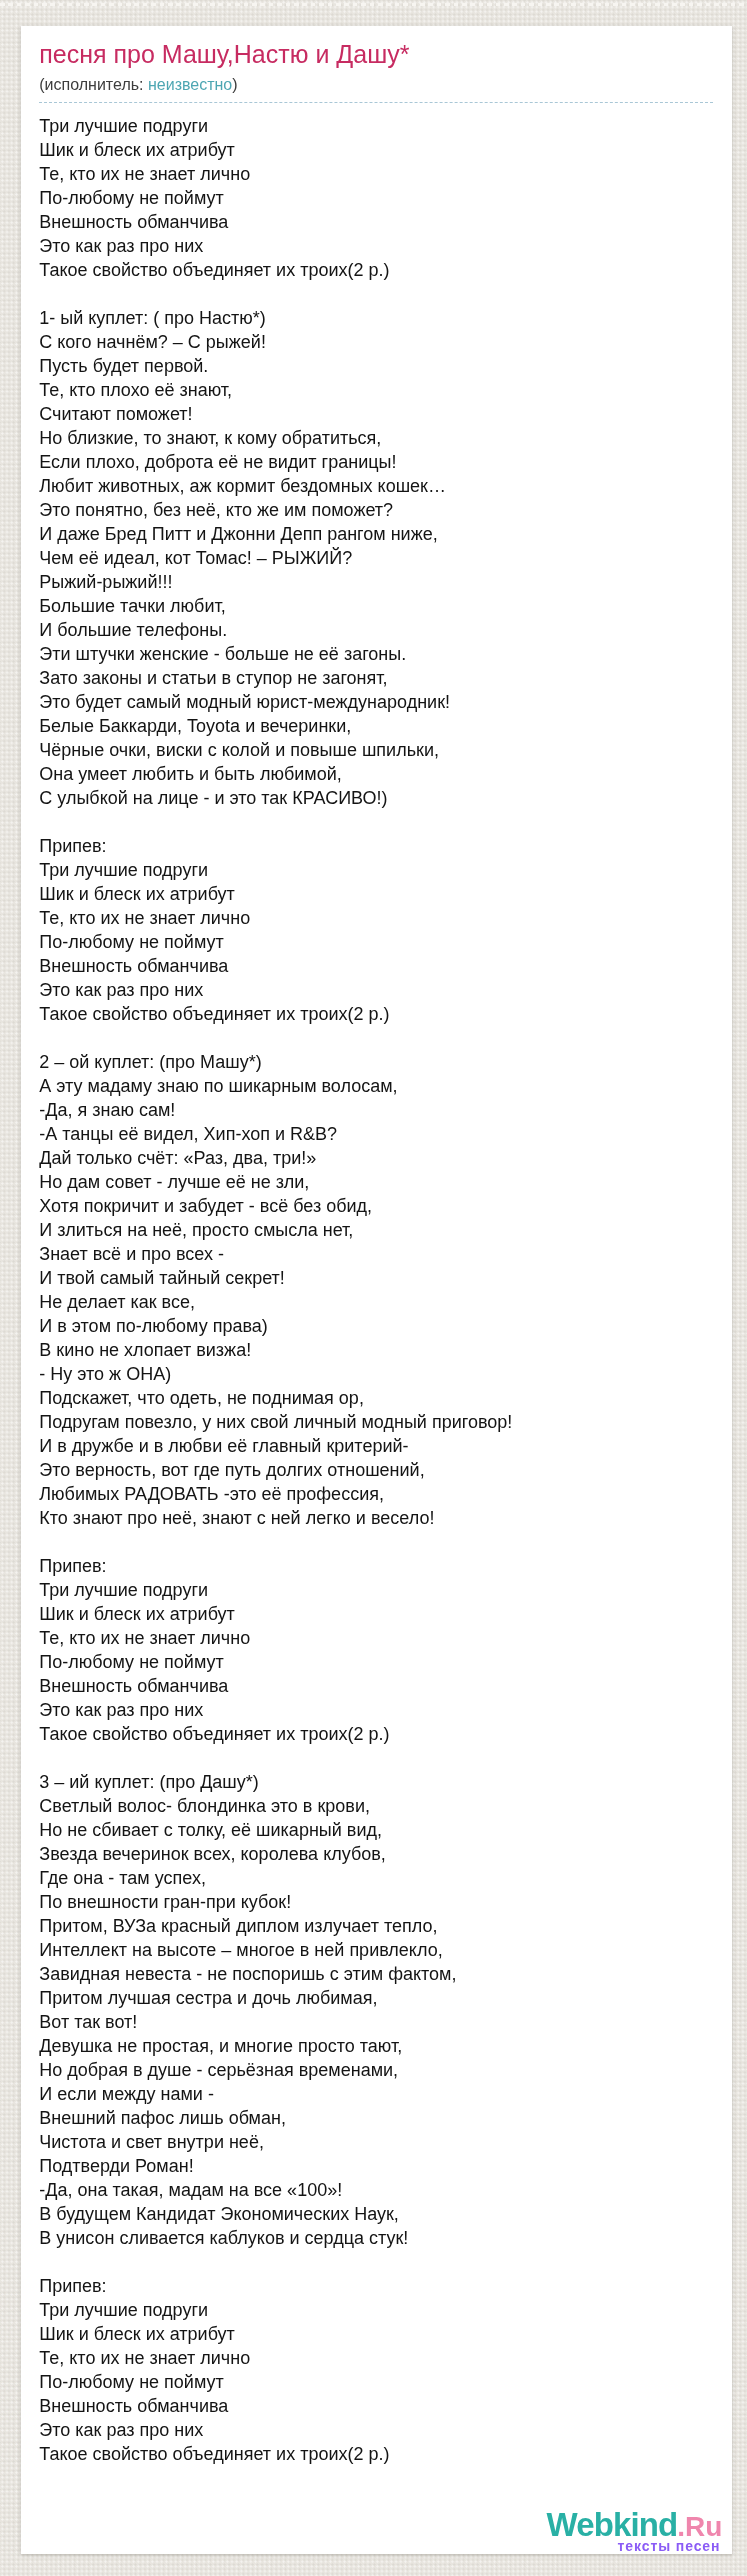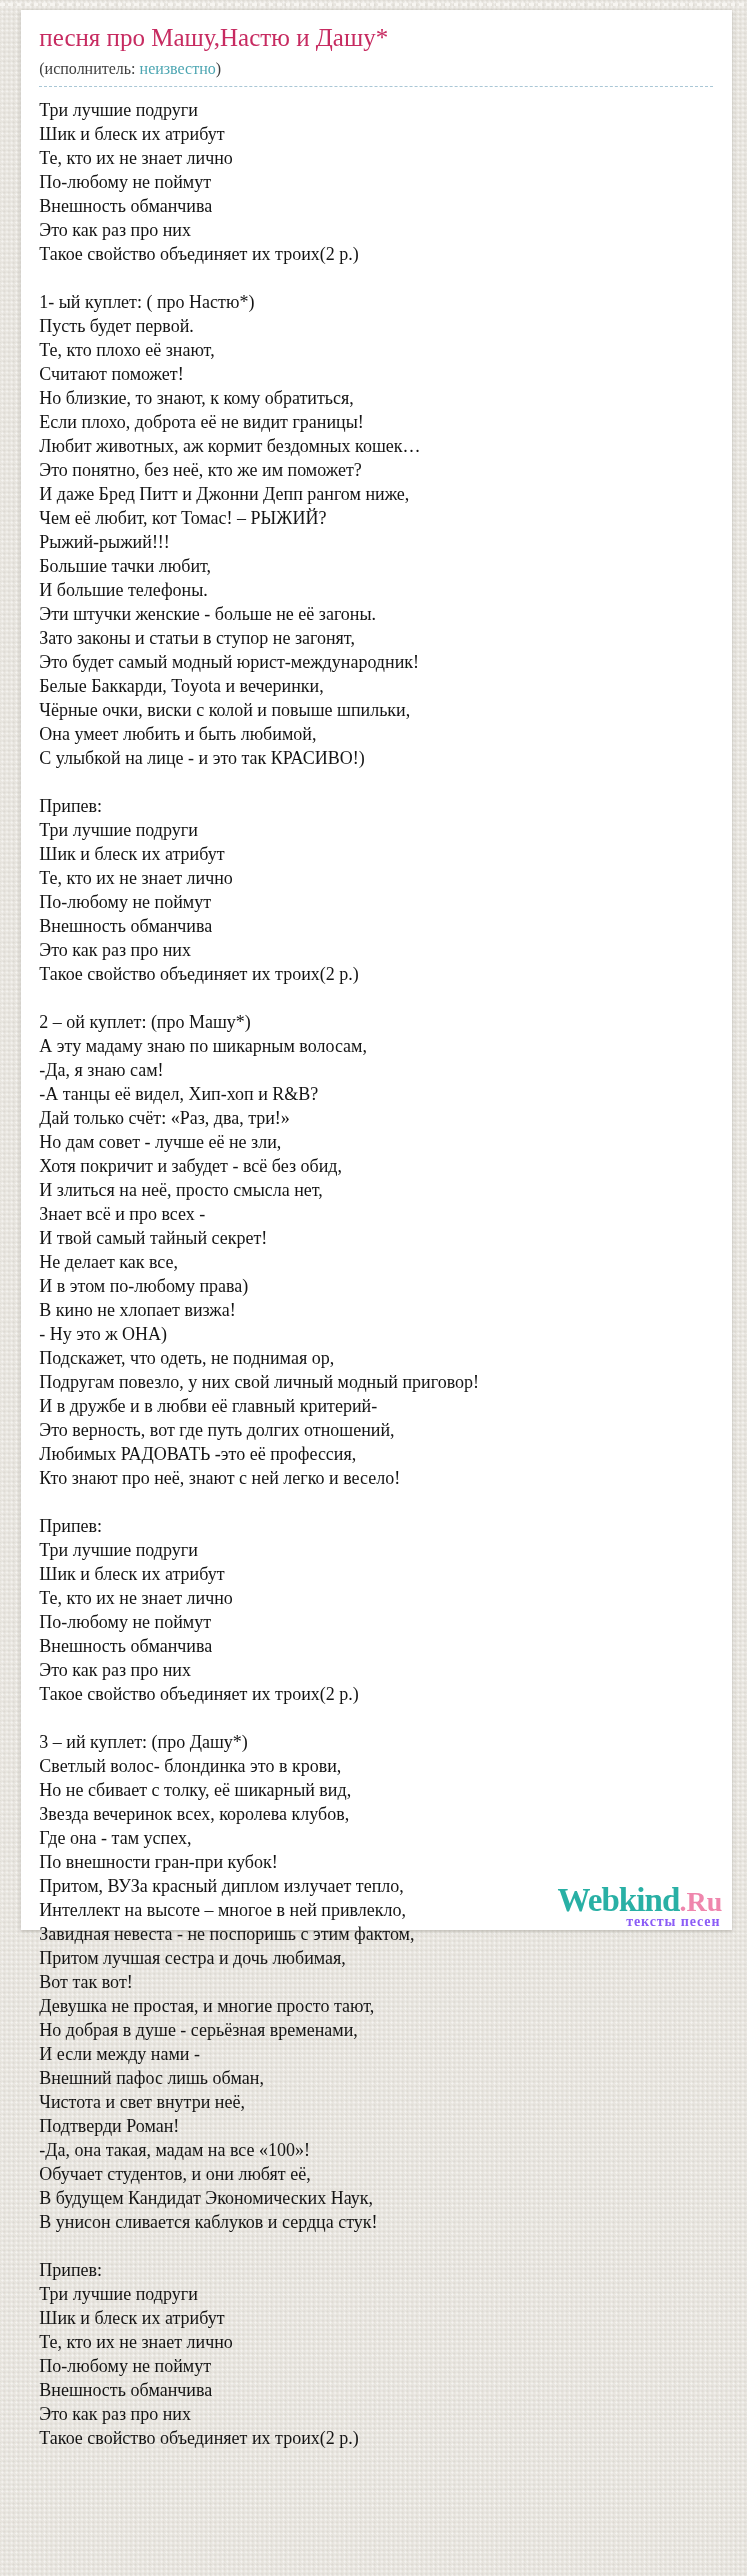--- a/index.html
+++ b/index.html
@@ -12,26 +12,25 @@
     background-size:4.7px 4.7px,4.7px 4.7px;
     background-position:0 0,1.9px 2.8px;
     font-family:"Liberation Sans", sans-serif;
     overflow:hidden;
   }
   .top-dashes{
     position:absolute;top:2.8px;left:0;width:100%;height:3.7px;
     background:repeating-linear-gradient(90deg,#f7f5f1 0 4.7px,transparent 4.7px 8.4px);
   }
   .card{
-    position:absolute;left:20.6px;top:10px;width:711px;height:1920px;
+    position:absolute;left:20.6px;top:26px;width:711px;height:2528px;
     background:#ffffff;
     box-shadow:0 0.9px 3.7px rgba(60,55,45,.28);
     box-sizing:border-box;
     padding:13px 18.7px 0 18.7px;
-    font-family:Liberation Serif, serif;
   }
   .header{
     border-bottom:0.9px dashed #a9c7d6;
     padding-bottom:8.4px;
     margin-bottom:11.2px;
   }
   .title{
     margin:0 0 6.5px 0;
     font-size:25px;
     font-weight:400;
@@ -101,29 +100,30 @@
         <div class="line">Три лучшие подруги</div>
         <div class="line">Шик и блеск их атрибут</div>
         <div class="line">Те, кто их не знает лично</div>
         <div class="line">По-любому не поймут</div>
         <div class="line">Внешность обманчива</div>
         <div class="line">Это как раз про них</div>
         <div class="line">Такое свойство объединяет их троих(2 р.)</div>
       </div>
       <div class="stanza">
         <div class="line">1- ый куплет: ( про Настю*)</div>
+        <div class="line">С кого начнём? – С рыжей!</div>
         <div class="line">Пусть будет первой.</div>
         <div class="line">Те, кто плохо её знают,</div>
         <div class="line">Считают поможет!</div>
         <div class="line">Но близкие, то знают, к кому обратиться,</div>
         <div class="line">Если плохо, доброта её не видит границы!</div>
         <div class="line">Любит животных, аж кормит бездомных кошек…</div>
         <div class="line">Это понятно, без неё, кто же им поможет?</div>
         <div class="line">И даже Бред Питт и Джонни Депп рангом ниже,</div>
-        <div class="line">Чем её любит, кот Томас! – РЫЖИЙ?</div>
+        <div class="line">Чем её идеал, кот Томас! – РЫЖИЙ?</div>
         <div class="line">Рыжий-рыжий!!!</div>
         <div class="line">Большие тачки любит,</div>
         <div class="line">И большие телефоны.</div>
         <div class="line">Эти штучки женские - больше не её загоны.</div>
         <div class="line">Зато законы и статьи в ступор не загонят,</div>
         <div class="line">Это будет самый модный юрист-международник!</div>
         <div class="line">Белые Баккарди, Toyota и вечеринки,</div>
         <div class="line">Чёрные очки, виски с колой и повыше шпильки,</div>
         <div class="line">Она умеет любить и быть любимой,</div>
         <div class="line">С улыбкой на лице - и это так КРАСИВО!)</div>
@@ -182,21 +182,20 @@
         <div class="line">Завидная невеста - не поспоришь с этим фактом,</div>
         <div class="line">Притом лучшая сестра и дочь любимая,</div>
         <div class="line">Вот так вот!</div>
         <div class="line">Девушка не простая, и многие просто тают,</div>
         <div class="line">Но добрая в душе - серьёзная временами,</div>
         <div class="line">И если между нами -</div>
         <div class="line">Внешний пафос лишь обман,</div>
         <div class="line">Чистота и свет внутри неё,</div>
         <div class="line">Подтверди Роман!</div>
         <div class="line">-Да, она такая, мадам на все «100»!</div>
-        <div class="line">Обучает студентов, и они любят её,</div>
         <div class="line">В будущем Кандидат Экономических Наук,</div>
         <div class="line">В унисон сливается каблуков и сердца стук!</div>
       </div>
       <div class="stanza">
         <div class="line">Припев:</div>
         <div class="line">Три лучшие подруги</div>
         <div class="line">Шик и блеск их атрибут</div>
         <div class="line">Те, кто их не знает лично</div>
         <div class="line">По-любому не поймут</div>
         <div class="line">Внешность обманчива</div>

